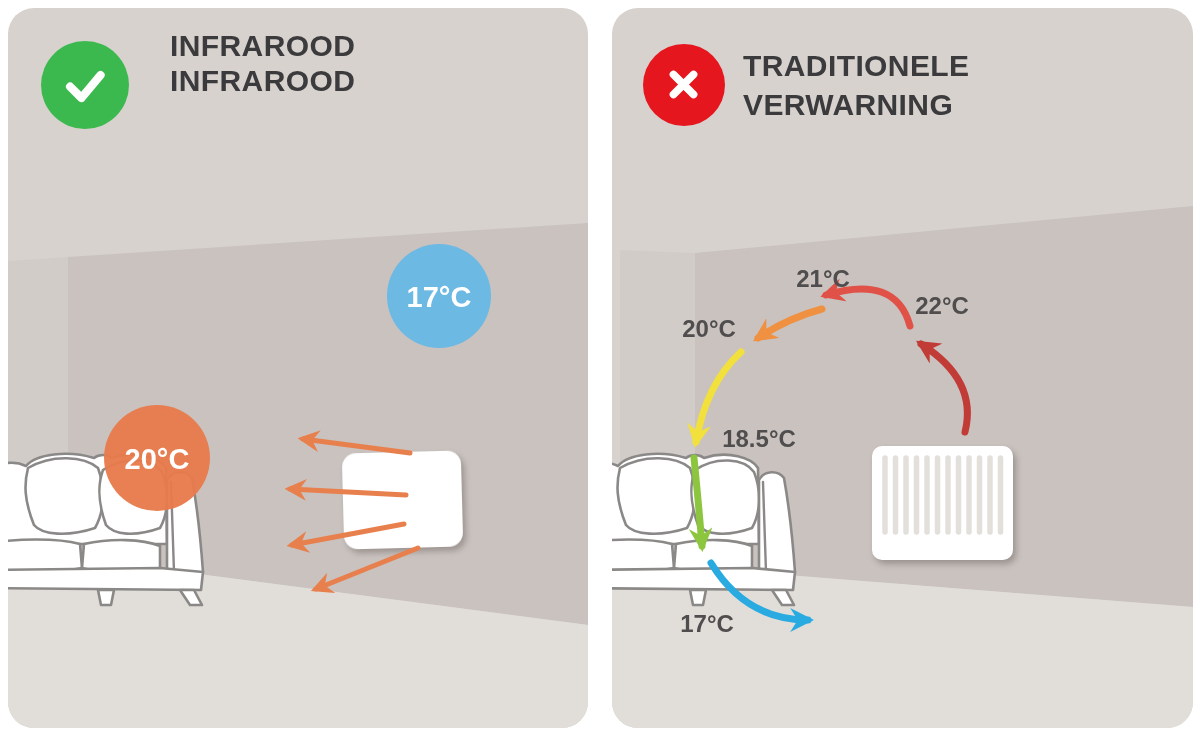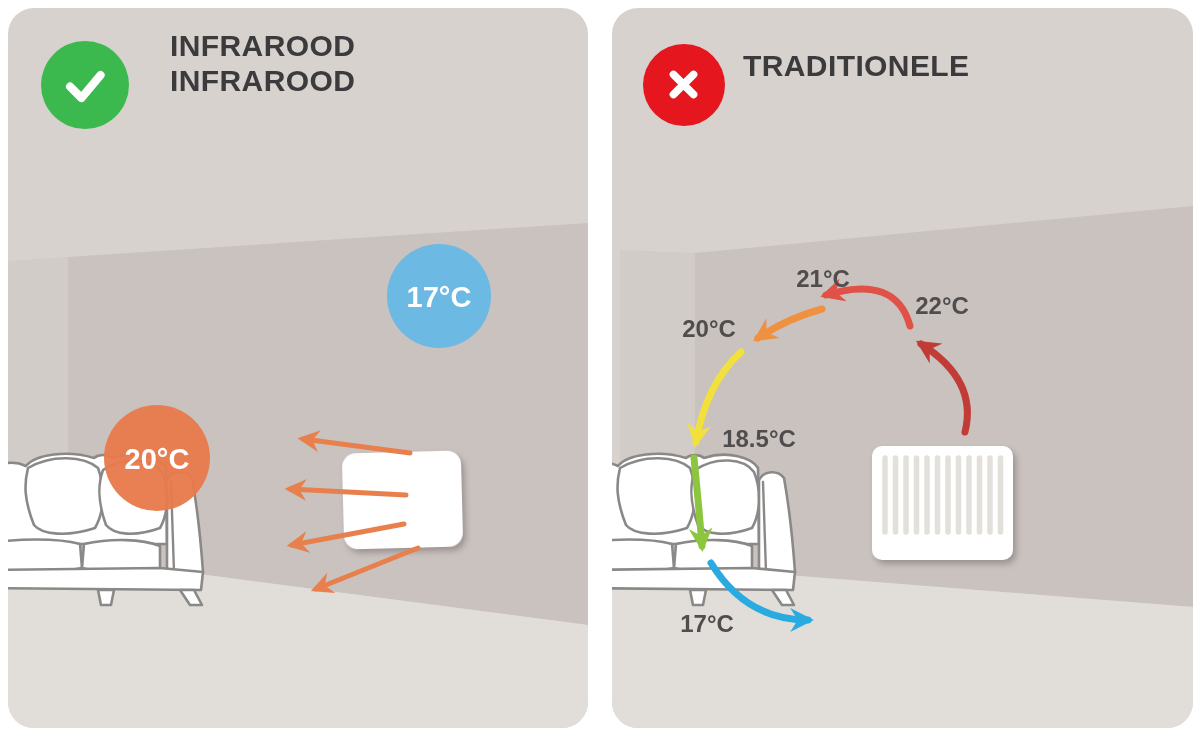--- a/index.html
+++ b/index.html
@@ -209,17 +209,18 @@
 
     <header>
       <div class="icon-circle ic-red">
         <svg viewBox="0 0 100 100">
           <path class="icon-stroke" d="M33 33 L67 67"></path>
           <path class="icon-stroke" d="M67 33 L33 67"></path>
         </svg>
       </div>
       <h2 class="title title-right">
         <span>TRADITIONELE</span>
+        <span>VERWARNING</span>
       </h2>
     </header>
   </section>
 
 </div>
 
 </body></html>

